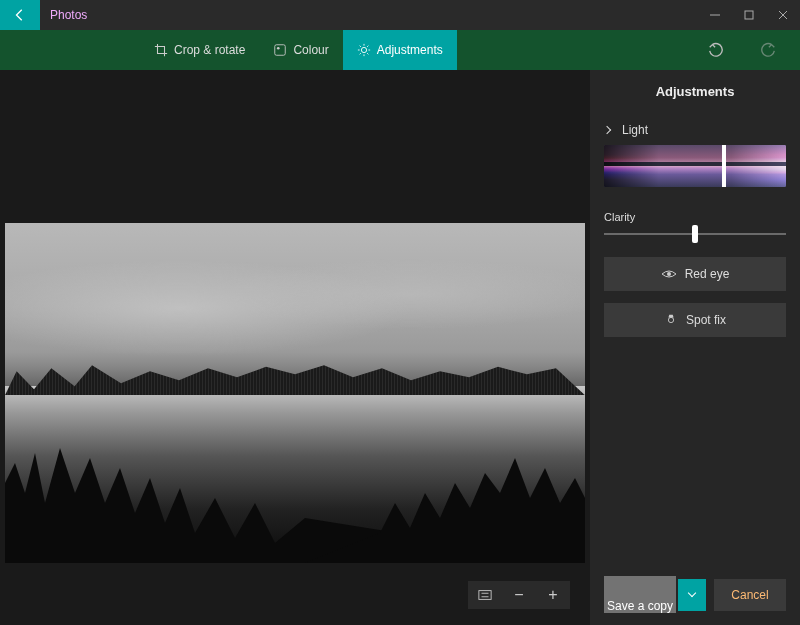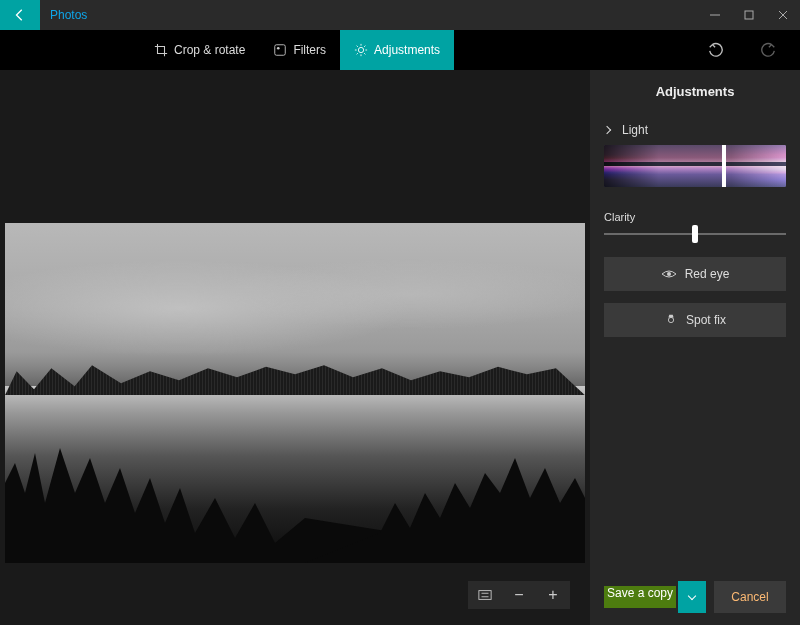--- a/index.html
+++ b/index.html
@@ -1,26 +1,26 @@
 <!DOCTYPE html>
 <html><head>
 <meta charset="utf-8">
 <style>
 * { margin: 0; padding: 0; box-sizing: border-box; font-family: "Segoe UI", sans-serif; }
 body { width: 800px; height: 625px; background: #1a1a1a; color: #fff; overflow: hidden; position: relative; }
 
 
 .titlebar { height: 30px; background: #2a2a2a; display: flex; align-items: center; }
 .back-btn { width: 40px; height: 30px; background: #00a3a3; display: flex; align-items: center; justify-content: center; }
-.app-title { margin-left: 10px; font-size: 12px; color: #0ea5e9; }
+.app-title { margin-left: 10px; font-size: 12px; color: #f0abfc; }
 .win-controls { margin-left: auto; display: flex; }
 .win-btn { width: 34px; height: 30px; display: flex; align-items: center; justify-content: center; color: #aaa; font-size: 12px; }
 
 
-.toolbar { height: 40px; background: #000000; display: flex; align-items: center; padding-left: 140px; }
+.toolbar { height: 40px; background: #14532d; display: flex; align-items: center; padding-left: 140px; }
 .tool { height: 40px; padding: 0 14px; display: flex; align-items: center; gap: 6px; font-size: 12px; color: #ddd; }
 .tool.active { background: #00a3a3; color: #fff; }
 .tool-spacer { flex: 1; }
 .undo-redo { display: flex; gap: 28px; margin-right: 20px; }
 .ur-btn { width: 24px; height: 24px; display: flex; align-items: center; justify-content: center; color: #bbb; }
 
 
 .content { display: flex; height: calc(100% - 70px); }
 .canvas-area { flex: 1; background: #1a1a1a; display: flex; flex-direction: column; position: relative; }
 .canvas-inner { flex: 1; display: flex; align-items: center; justify-content: center; padding-top: 90px; }
@@ -52,21 +52,21 @@
 .highlight-box { position: absolute; border: 3px solid #ff2a2a; pointer-events: none; z-index: 10; }
 
 .slider-section { padding: 10px 14px; }
 .slider-label { font-size: 11px; color: #ddd; margin-bottom: 10px; }
 .slider-track { width: 100%; height: 2px; background: #6a6a6a; position: relative; margin-bottom: 6px; }
 .slider-thumb { position: absolute; top: 50%; width: 6px; height: 18px; background: #fff; transform: translate(-50%, -50%); border-radius: 2px; }
 
 .action-btn { margin: 6px 14px; height: 34px; background: #3a3a3a; display: flex; align-items: center; justify-content: center; gap: 8px; font-size: 12px; color: #ddd; }
 
 .bottom-bar { margin-top: auto; display: flex; gap: 8px; padding: 12px 14px; align-items: center; }
-.save-btn { flex: 1; height: 22px; background: #4d7c0f; color: #fff; display: flex; align-items: flex-start; justify-content: center; font-size: 12px; position: relative; }
+.save-btn { flex: 1; height: 37px; background: #737373; color: #fff; display: flex; align-items: flex-end; justify-content: center; font-size: 12px; position: relative; }
 .save-dd { width: 28px; height: 32px; background: #00a3a3; display: flex; align-items: center; justify-content: center; margin-left: -6px; }
 .cancel-btn { flex: 1; height: 32px; background: #3a3a3a; color: #fdba74; display: flex; align-items: center; justify-content: center; font-size: 12px; }
 
 .chevron { display:inline-block; width:6px; height:6px; border-right:1.5px solid currentColor; border-bottom:1.5px solid currentColor; transform: rotate(-45deg); }
 .chevron.down { transform: rotate(45deg); margin-top:-3px; }
 </style>
 </head>
 <body>
 
 <div class="titlebar">
@@ -100,21 +100,21 @@
     <svg width="14" height="14" viewBox="0 0 16 16">
         <path d="M4 1v11h11M1 4h11v11" stroke="#ccc" stroke-width="1.2" fill="none"></path>
       </svg>
     <span>Crop &amp; rotate</span>
   </div>
   <div class="tool">
     <svg width="14" height="14" viewBox="0 0 16 16">
         <rect x="2" y="2" width="12" height="12" rx="2" stroke="#ccc" fill="none"></rect>
         <circle cx="6" cy="6" r="1.5" fill="#ccc"></circle>
       </svg>
-    <span>Filters</span>
+    <span>Colour</span>
   </div>
   <div class="tool active">
     <svg width="14" height="14" viewBox="0 0 16 16">
         <circle cx="8" cy="8" r="3" fill="none" stroke="#fff"></circle>
         <path d="M8 1v2M8 13v2M1 8h2M13 8h2M3 3l1.4 1.4M11.6 11.6L13 13M3 13l1.4-1.4M11.6 4.4L13 3" stroke="#fff" stroke-width="1"></path>
       </svg>
     <span>Adjustments</span>
   </div>
   <div class="tool-spacer"></div>
   <div class="undo-redo">

